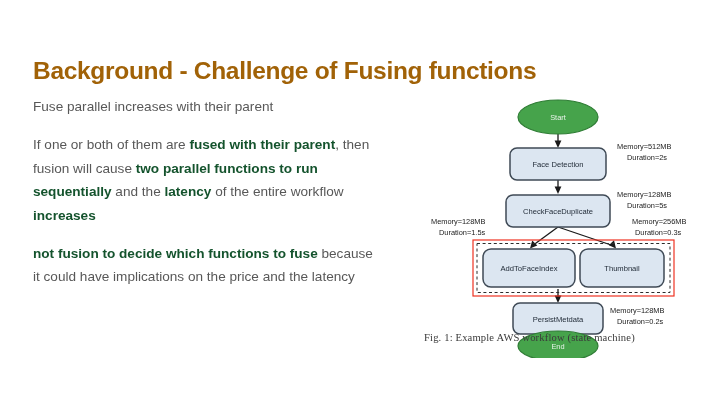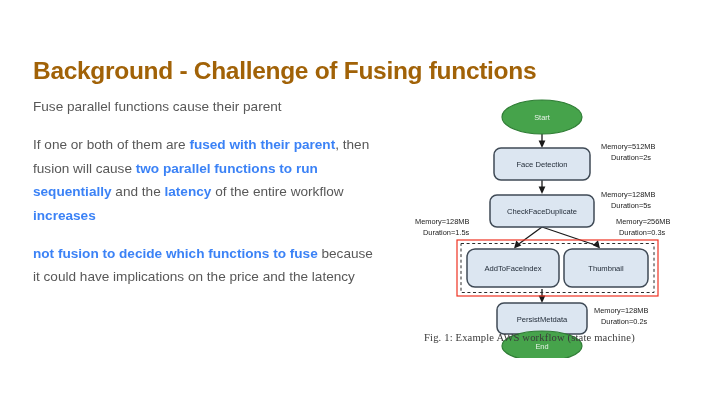--- a/index.html
+++ b/index.html
@@ -43,28 +43,28 @@
     width: 340px;
     color: #585858;
     font-size: 13.6px;
     line-height: 1.72;
   }
   .para {
     margin: 0 0 15px 0;
   }
   .para:last-child { margin-bottom: 0; }
   .para b {
-    color: #3b82f6;
+    color: #14532d;
     font-weight: bold;
   }
 
   
   .figure {
     position: absolute;
-    left: 412px;
+    left: 428px;
     top: 96px;
     width: 290px;
     height: 262px;
     text-align: center;
   }
   .figure svg { display: block; }
 
   .fig-caption {
     position: absolute;
     left: 424px;
@@ -94,21 +94,21 @@
   }
 </style>
 </head>
 <body>
 
 <div class="slide">
 
   <h1 class="slide-title">Background - Challenge of Fusing functions</h1>
 
   <div class="body-col">
-    <p class="para"><span>Fuse parallel functions cause their parent</span></p>
+    <p class="para"><span>Fuse parallel increases with their parent</span></p>
     <p class="para"><span>If one or both of them are </span><b>fused with their parent</b><span>, then fusion will cause </span><b>two parallel functions to run sequentially</b><span> and the </span><b>latency</b><span> of the entire workflow </span><b>increases</b></p>
     <p class="para"><b>not fusion to decide which functions to fuse</b><span> because it could have implications on the price and the latency</span></p>
   </div>
 
   <div class="figure">
     <svg width="290" height="262" viewBox="0 0 290 262" xmlns="http://www.w3.org/2000/svg">
 
       <g stroke="#1a1a1a" stroke-width="1.3" fill="none">
         <line x1="130" y1="38" x2="130" y2="50"></line>
         <line x1="130" y1="84" x2="130" y2="96"></line>

